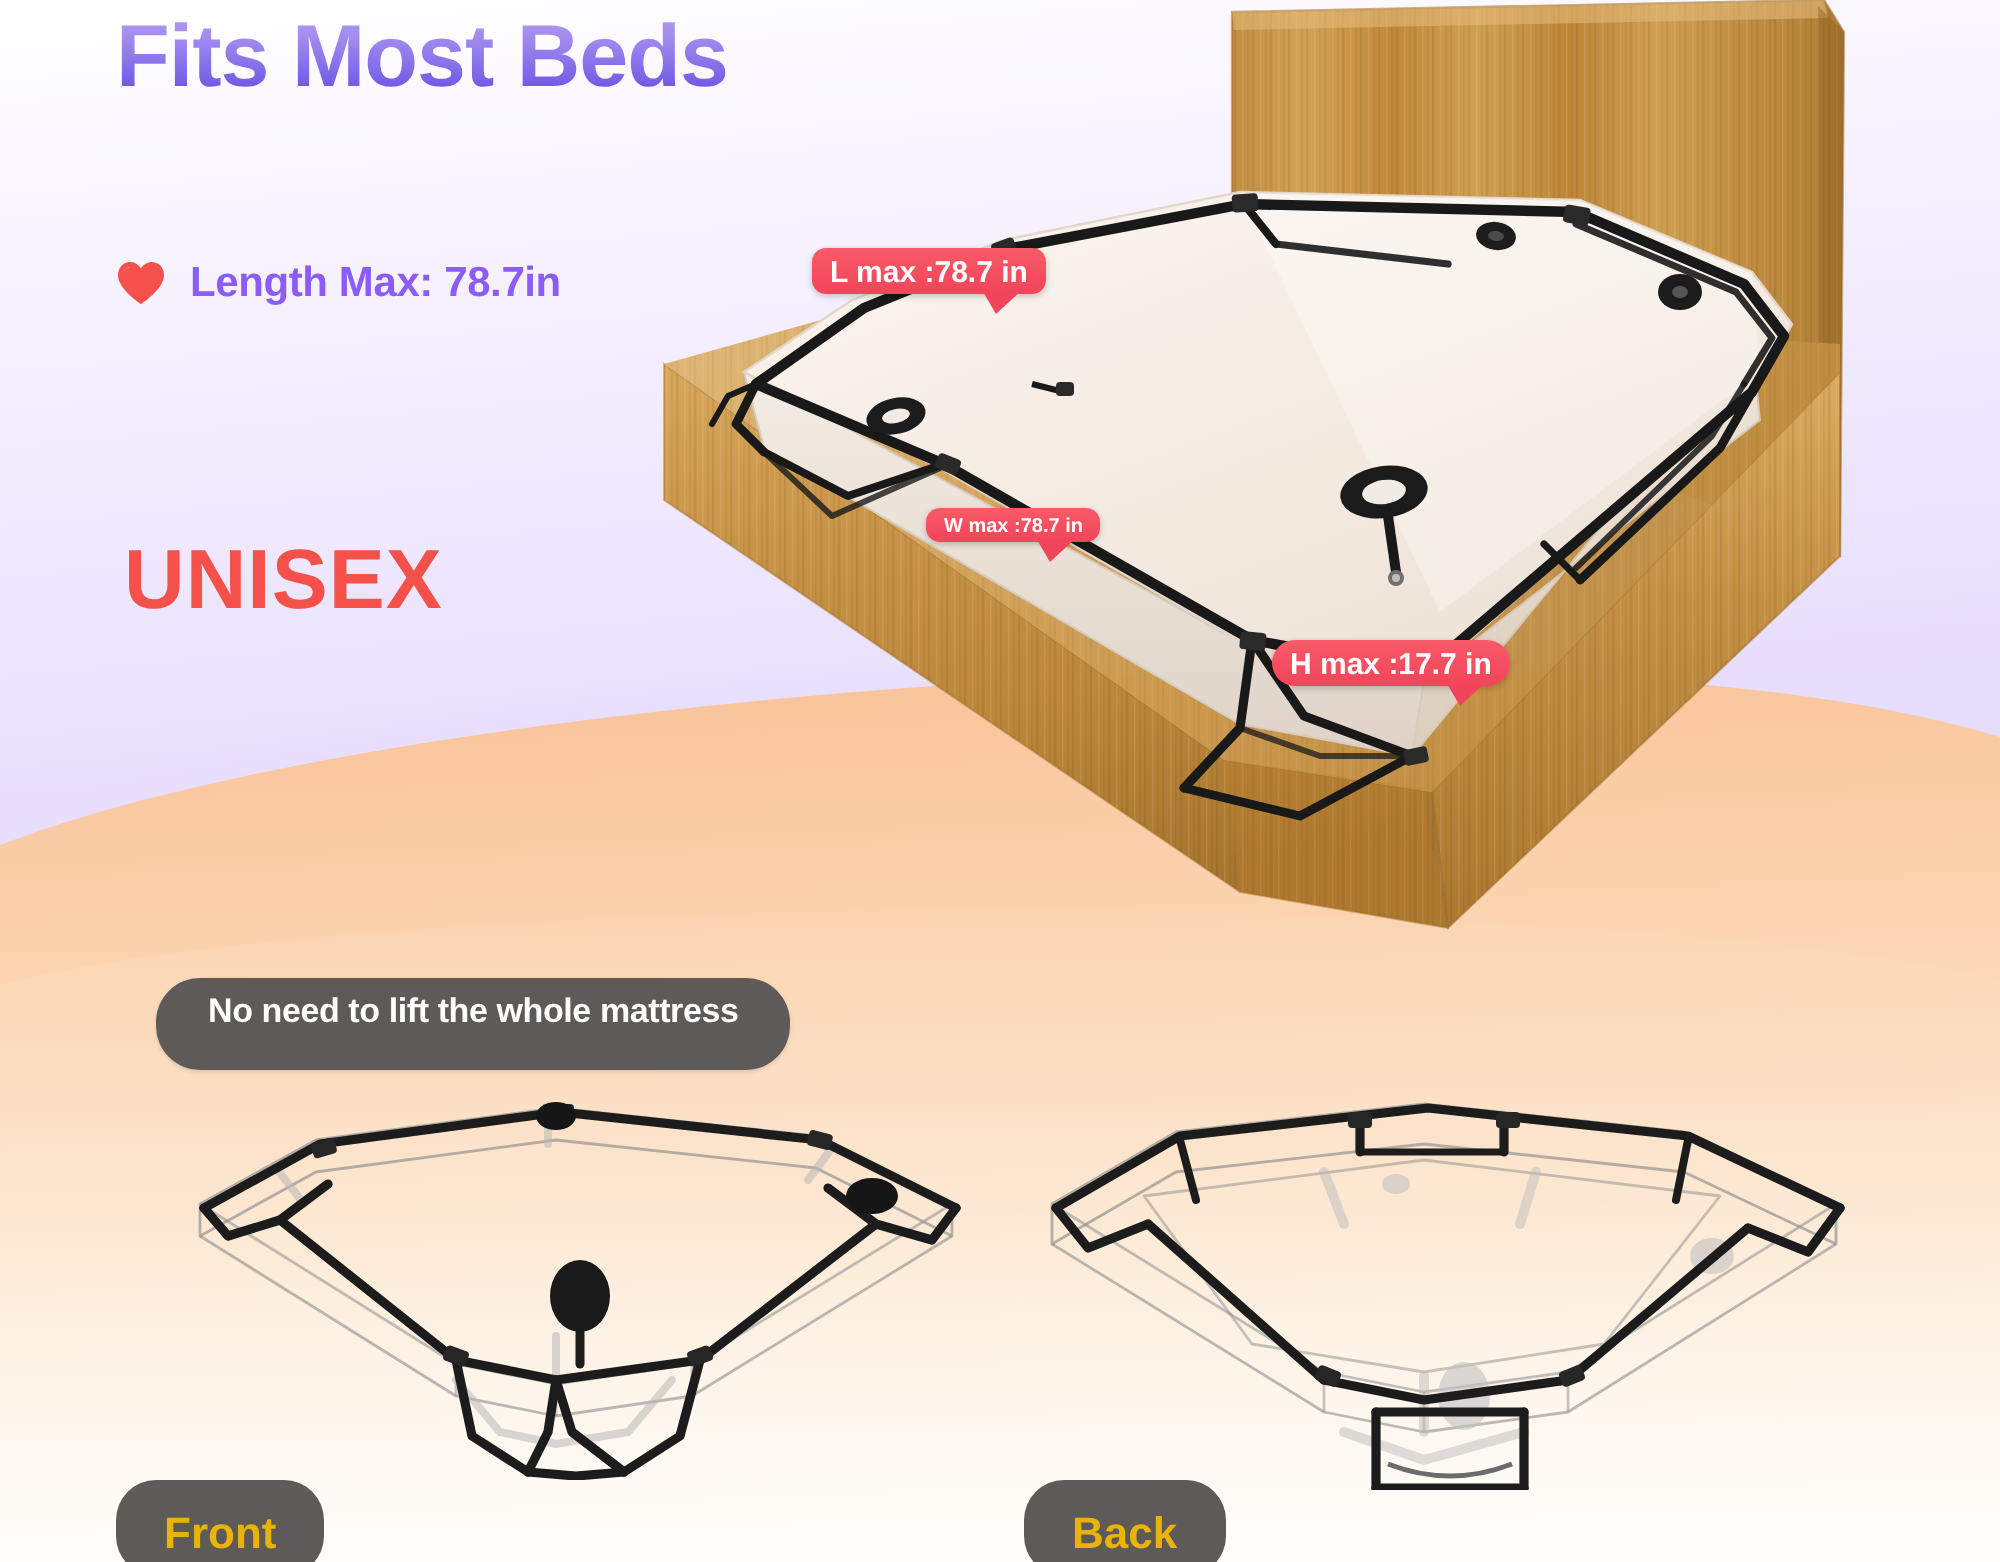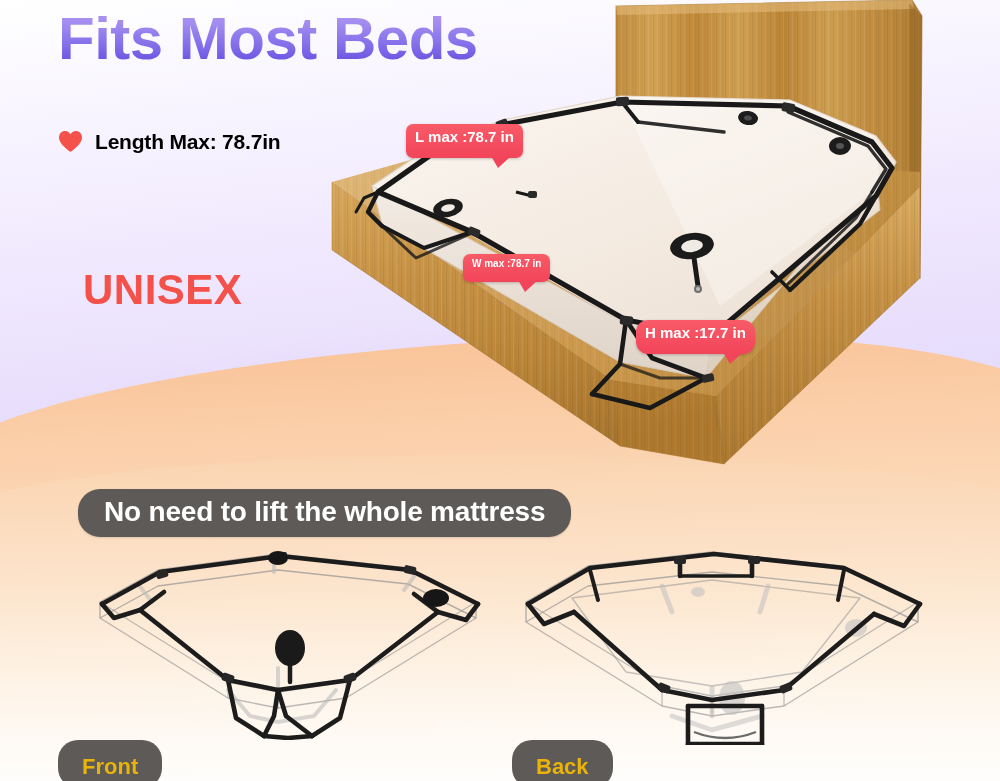--- a/index.html
+++ b/index.html
@@ -25,49 +25,49 @@
   }
   .bg-peach2{
     position:absolute;left:-40px;top:455px;width:1090px;height:340px;
     background:linear-gradient(180deg,rgba(250,214,180,0.55) 0%,rgba(253,238,221,0.5) 45%,rgba(255,255,255,0.9) 100%);
     border-radius:50% 50% 0 0 / 60px 60px 0 0;
   }
 
   
   .title{
     position:absolute;left:58px;top:4px;
-    font-size:60px;font-weight:bold;letter-spacing:-0.5px;
+    font-size:44px;font-weight:bold;letter-spacing:-0.5px;
     background:linear-gradient(180deg,#b49cf2 0%,#a38cef 28%,#8570ea 58%,#5b43dd 100%);
     -webkit-background-clip:text;background-clip:text;
     -webkit-text-fill-color:transparent;color:#6b52e3;
     white-space:nowrap;
   }
 
   
   .feat-list{position:absolute;left:58px;top:118px;width:330px;}
   .feat-row{display:flex;align-items:center;height:48px;}
   .heart{
     position:relative;width:25px;height:23px;flex:0 0 25px;margin-right:12px;top:-1px;
   }
   .heart svg{display:block;width:25px;height:23px;}
-  .feat-txt{font-size:21px;font-weight:bold;color:#000000;white-space:nowrap;letter-spacing:-0.2px;}
+  .feat-txt{font-size:21px;font-weight:bold;color:#8b5cf6;white-space:nowrap;letter-spacing:-0.2px;}
 
   .unisex{
     position:absolute;left:62px;top:266px;
-    font-size:42px;font-weight:bold;color:#f4514b;letter-spacing:0.5px;margin-left:21px;
+    font-size:42px;font-weight:bold;color:#f4514b;letter-spacing:0.5px;
   }
 
   
   .callout{
     position:absolute;
     background:#f4495a;
     background:linear-gradient(180deg,#f85b67 0%,#f2445a 100%);
     color:#ffffff;font-weight:bold;white-space:nowrap;
     border-radius:7px;
-    padding:4px 9px 13px 9px;
+    padding:4px 9px 2px 9px;
     box-shadow:0 1px 3px rgba(0,0,0,0.22);
     z-index:40;
   }
   .callout .tail{
     position:absolute;right:12px;bottom:-10px;
     width:0;height:0;
     border-left:7px solid transparent;
     border-right:13px solid transparent;
     border-top:12px solid #f2445a;
   }
@@ -75,22 +75,22 @@
   #co-w{left:463px;top:254px;font-size:10px;}
   #co-h{left:636px;top:320px;font-size:15px;border-radius:12px;}
 
   
   #bed{position:absolute;left:320px;top:-4px;width:690px;height:495px;z-index:20;}
 
   
   .banner{
     position:absolute;left:78px;top:489px;
     background:#5d5a58;border-radius:22px;
-    padding:7px 26px 9px 26px;
-    color:#ffffff;font-size:28px;font-weight:bold;letter-spacing:-0.2px;
+    padding:7px 26px 19px 26px;
+    color:#ffffff;font-size:17px;font-weight:bold;letter-spacing:-0.2px;
     white-space:nowrap;z-index:30;
     box-shadow:0 1px 2px rgba(0,0,0,0.12);
   }
 
   
   #diag-front{position:absolute;left:78px;top:540px;width:420px;height:200px;z-index:15;}
   #diag-back{position:absolute;left:512px;top:540px;width:420px;height:205px;z-index:15;}
 
   .pill{
     position:absolute;

